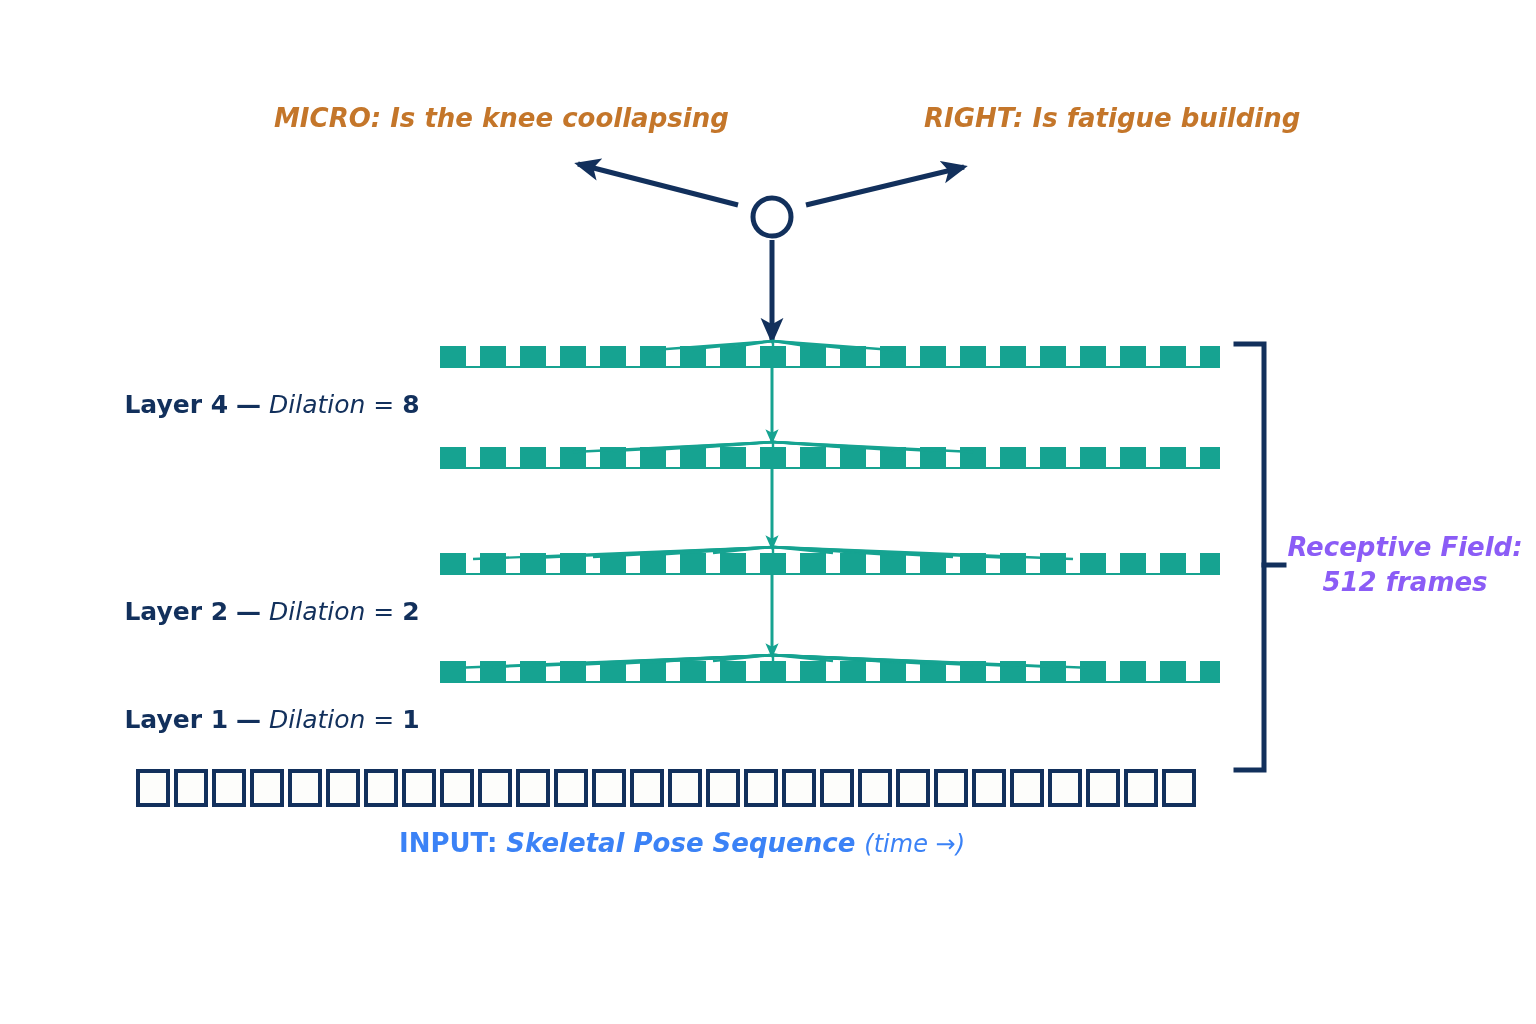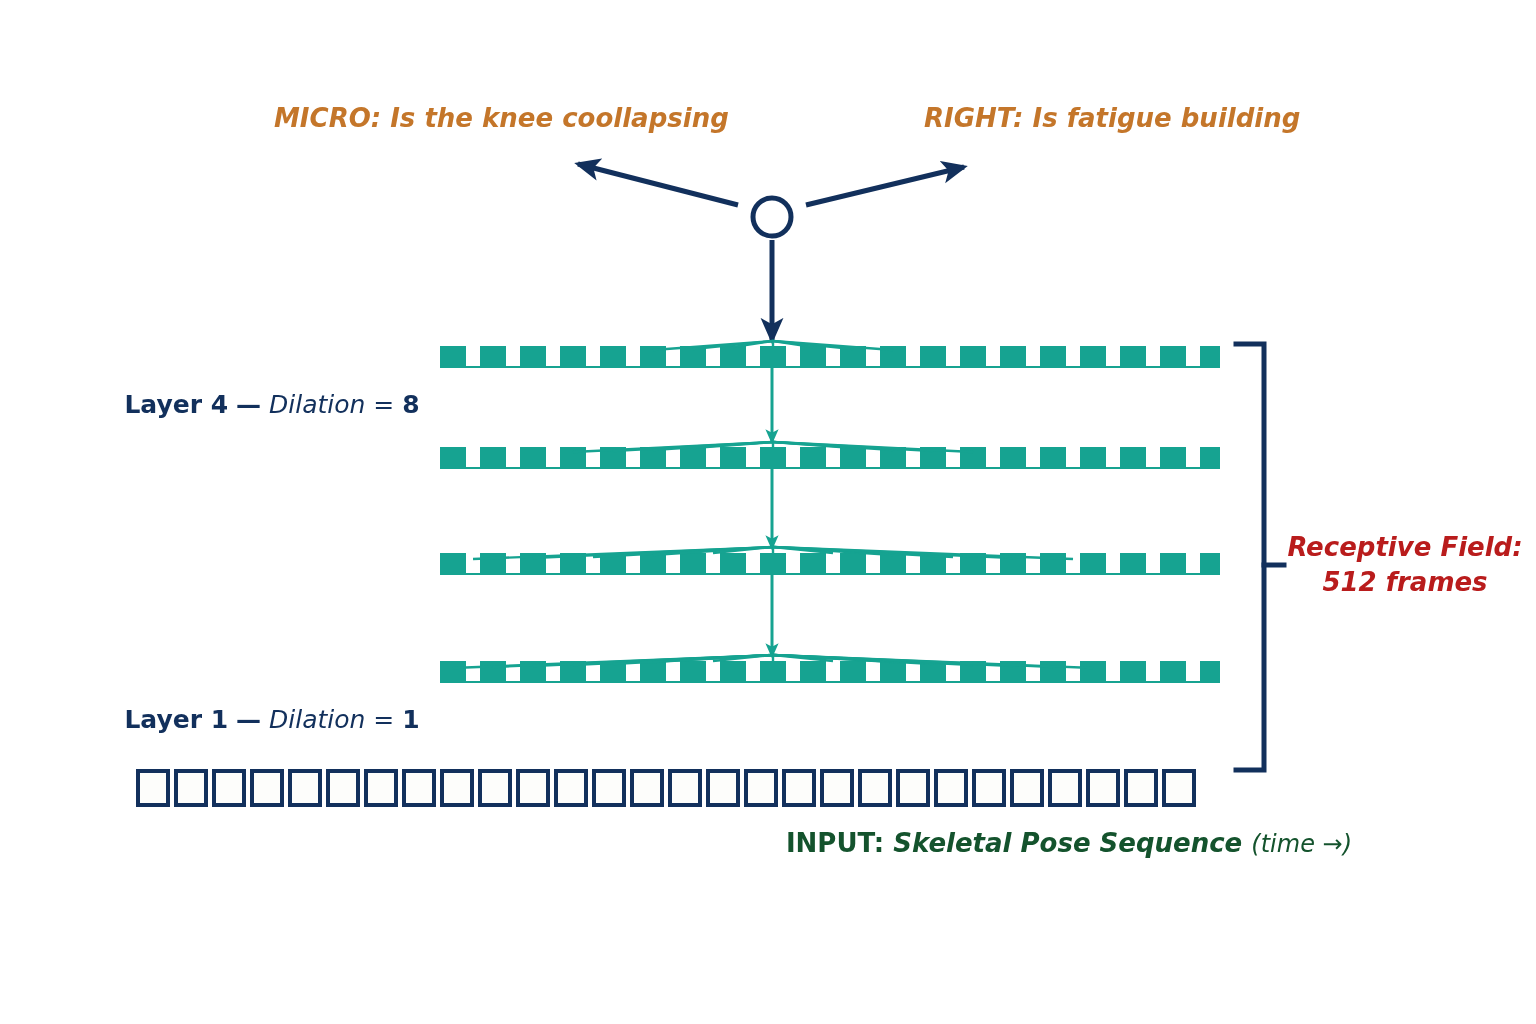--- a/index.html
+++ b/index.html
@@ -70,35 +70,35 @@
     font-style: italic;
   }
   .layer-label .dval {
     font-weight: bold;
   }
   #rf-text {
     position: absolute;
     left: 1268px;
     top: 530px;
     width: 250px;
-    color: #b91c1c;
+    color: #8b5cf6;
     font-family: "DejaVu Sans", sans-serif;
     font-weight: bold;
     font-style: italic;
     font-size: 26px;
     line-height: 1.36;
     text-align: center;
   }
   #input-caption {
     position: absolute;
     left: 0px;
     top: 828px;
     width: 1340px;
-    text-align: right;
-    color: #14532d;
+    text-align: center;
+    color: #3b82f6;
     font-family: "DejaVu Sans", sans-serif;
     font-size: 26px;
     white-space: nowrap;
   }
   #input-caption .ilabel { font-weight: bold; }
   #input-caption .iname  { font-weight: bold; font-style: italic; }
   #input-caption .itime  { font-style: italic; font-weight: normal; font-size: 24px; }
 </style>
 </head>
 <body>
@@ -339,20 +339,25 @@
     <div>RIGHT: Is fatigue building</div>
   </div>
 
   <div class="layer-label" style="top:344px;">
     <span class="lname">Layer 4</span>
     <span class="dash">—</span>
     <span class="dil">Dilation = </span><span class="dval">8</span>
   </div>
 
 
+  <div class="layer-label" style="top:551px;">
+    <span class="lname">Layer 2</span>
+    <span class="dash">—</span>
+    <span class="dil">Dilation = </span><span class="dval">2</span>
+  </div>
 
   <div class="layer-label" style="top:659px;">
     <span class="lname">Layer 1</span>
     <span class="dash">—</span>
     <span class="dil">Dilation = </span><span class="dval">1</span>
   </div>
 
   <div id="rf-text">
     <div>Receptive Field:</div>
     <div>512 frames</div>

